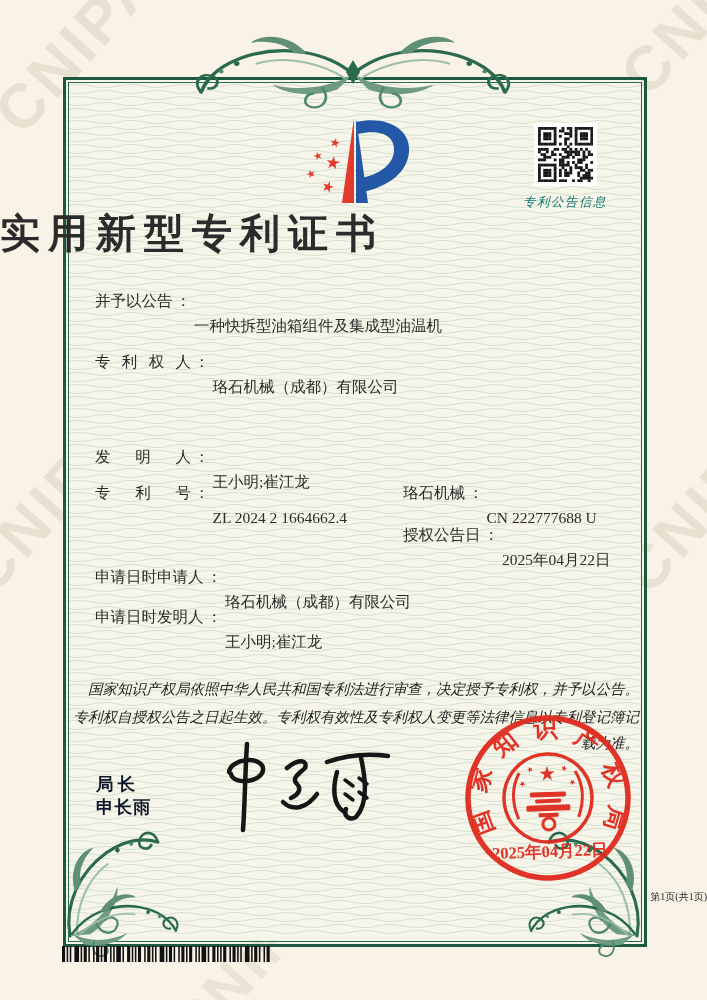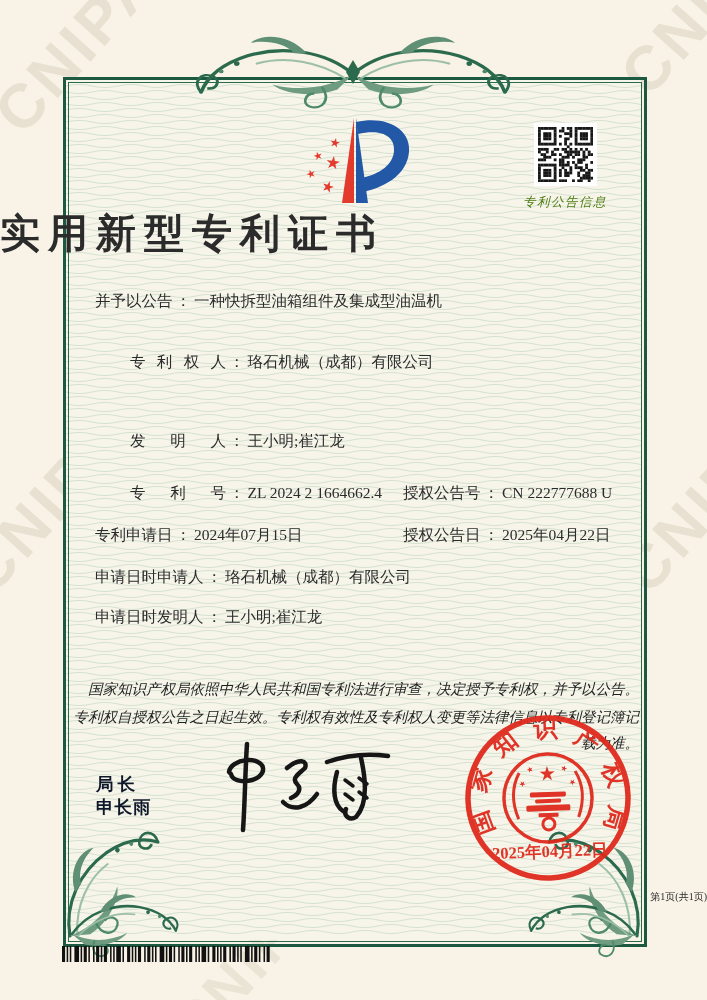--- a/index.html
+++ b/index.html
@@ -15,29 +15,29 @@
   .frame-inner{position:absolute;left:2px;top:2px;right:2px;bottom:2px;
                border:1px solid #2a6b4f;}
   #waves{position:absolute;left:66px;top:80px;z-index:1;}
   #ornaments{position:absolute;left:0;top:0;z-index:2;pointer-events:none;}
   
   .certno{position:absolute;left:94px;top:122px;font-size:16px;letter-spacing:2px;z-index:3;}
   #logo{position:absolute;left:288px;top:106px;z-index:3;}
   .qrwrap{position:absolute;left:534px;top:123px;width:63px;height:63px;background:#fff;z-index:3;}
   #qr{position:absolute;left:4px;top:4px;}
   .qrcap{position:absolute;left:500px;top:194px;width:130px;text-align:center;
-         font-size:12.5px;font-style:italic;letter-spacing:1.5px;color:#4d7c0f;z-index:3;}
+         font-size:12.5px;font-style:italic;letter-spacing:1.5px;color:#0f766e;z-index:3;}
   .title{position:absolute;left:0;top:206px;width:100%;font-size:40px;
          font-weight:700;letter-spacing:8px;z-index:3;}
   
   .row{position:absolute;left:95px;font-size:15.5px;line-height:25px;z-index:3;white-space:nowrap;}
   .row .lbl{display:inline-block;vertical-align:top;}
-  .row .just{width:96px;text-align:justify;text-align-last:justify;margin-left:35px;}
+  .row .just{width:96px;text-align:justify;text-align-last:justify;}
   .row .colon{margin:0 3px 0 3px;vertical-align:top;display:inline-block;}
-  .row .val{display:inline-block;vertical-align:top;}
+  .row .val{display:inline-block;vertical-align:top;margin-top:25px;}
   .row .wrapval{white-space:normal;width:392px;}
   .rcol{left:403px;}
   
   .decl{position:absolute;left:68px;width:571px;text-align:right;font-size:14.5px;
         font-style:italic;line-height:26px;z-index:3;color:#1e1e1e;}
   
   .signoff{position:absolute;left:96px;z-index:3;font-family:"Liberation Sans",sans-serif;
            font-weight:bold;font-size:17.5px;color:#0f172a;}
   .signoff.t1{top:772px;letter-spacing:4px;}
   .signoff.t2{top:795px;letter-spacing:1px;}
@@ -479,31 +479,28 @@
   <div class="qrcap">专利公告信息</div>
 
   <div class="title">实用新型专利证书</div>
 
   <div class="row" style="top:288px">
     <span class="lbl">并予以公告</span><span class="colon">：</span><span class="val">一种快拆型油箱组件及集成型油温机</span>
   </div>
   <div class="row" style="top:349px">
     <span class="lbl just">专利权人</span><span class="colon">：</span><span class="val">珞石机械（成都）有限公司</span>
   </div>
-  <div class="row" style="top:428px">
+  <div class="row" style="top:444px">
     <span class="lbl just">发明人</span><span class="colon">：</span><span class="val">王小明;崔江龙</span>
   </div>
   <div class="row" style="top:480px">
     <span class="lbl just">专利号</span><span class="colon">：</span><span class="val">ZL 2024 2 1664662.4</span>
   </div>
   <div class="row rcol" style="top:480px">
-    <span class="lbl">授权公告号</span><span class="colon">：</span><span class="val">CN 222777688 U</span>
-  </div>
-  <div class="row" style="top:522px">
-    <span class="lbl">专利申请日</span><span class="colon">：</span><span class="val">2024年07月15日</span>
+    <span class="lbl">珞石机械</span><span class="colon">：</span><span class="val">CN 222777688 U</span>
   </div>
   <div class="row rcol" style="top:522px">
     <span class="lbl">授权公告日</span><span class="colon">：</span><span class="val">2025年04月22日</span>
   </div>
   <div class="row" style="top:564px">
     <span class="lbl">申请日时申请人</span><span class="colon">：</span><span class="val">珞石机械（成都）有限公司</span>
   </div>
   <div class="row" style="top:604px">
     <span class="lbl">申请日时发明人</span><span class="colon">：</span><span class="val">王小明;崔江龙</span>
   </div>

